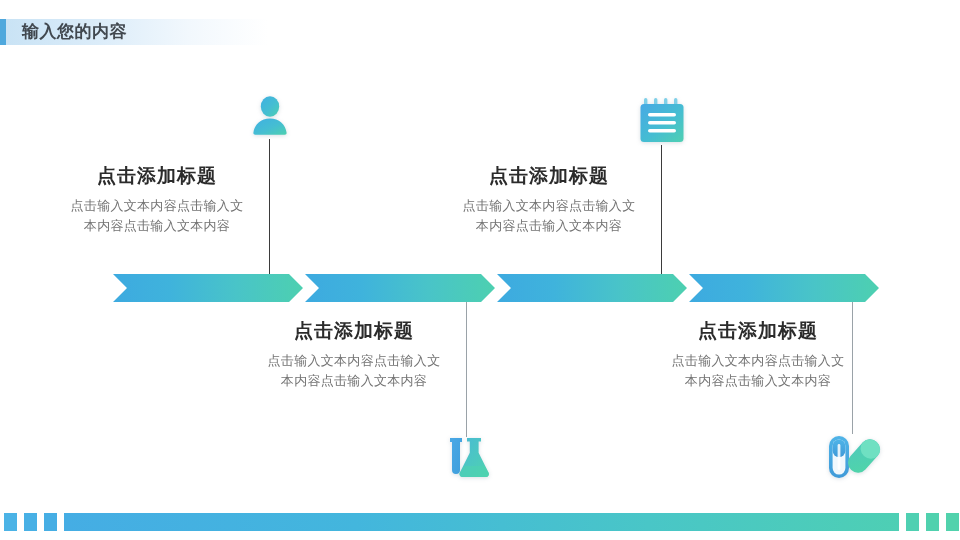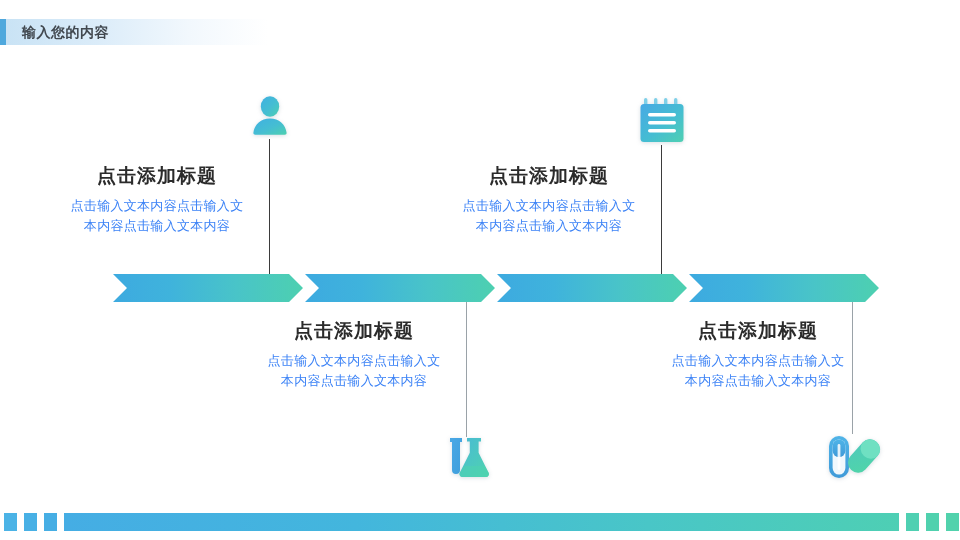--- a/index.html
+++ b/index.html
@@ -38,21 +38,21 @@
     width: 262px;
     height: 26px;
     background: linear-gradient(to right, #c9e3f5 0%, #dbecf9 35%, #f2f8fd 70%, #ffffff 100%);
   }
   .header-title {
     position: absolute;
     left: 22px;
     top: 0;
     height: 16px;
     line-height: 26px;
-    font-size: 14px;
+    font-size: 17px;
     font-weight: bold;
     color: #41484f;
     letter-spacing: 0.5px;
     white-space: nowrap;
   }
 
   
   .stage {
     position: absolute;
     left: 0;
@@ -93,21 +93,21 @@
   .block-title {
     font-size: 19px;
     font-weight: bold;
     color: #2b2b2b;
     letter-spacing: 1px;
     line-height: 1.2;
     margin-bottom: 8px;
   }
   .block-body {
     font-size: 13px;
-    color: #3b82f6;
+    color: #737373;
     line-height: 1.55;
     padding: 0 14px;
     letter-spacing: 0.3px;
   }
 
   
   .icon-wrap {
     position: absolute;
     width: 52px;
     height: 52px;

